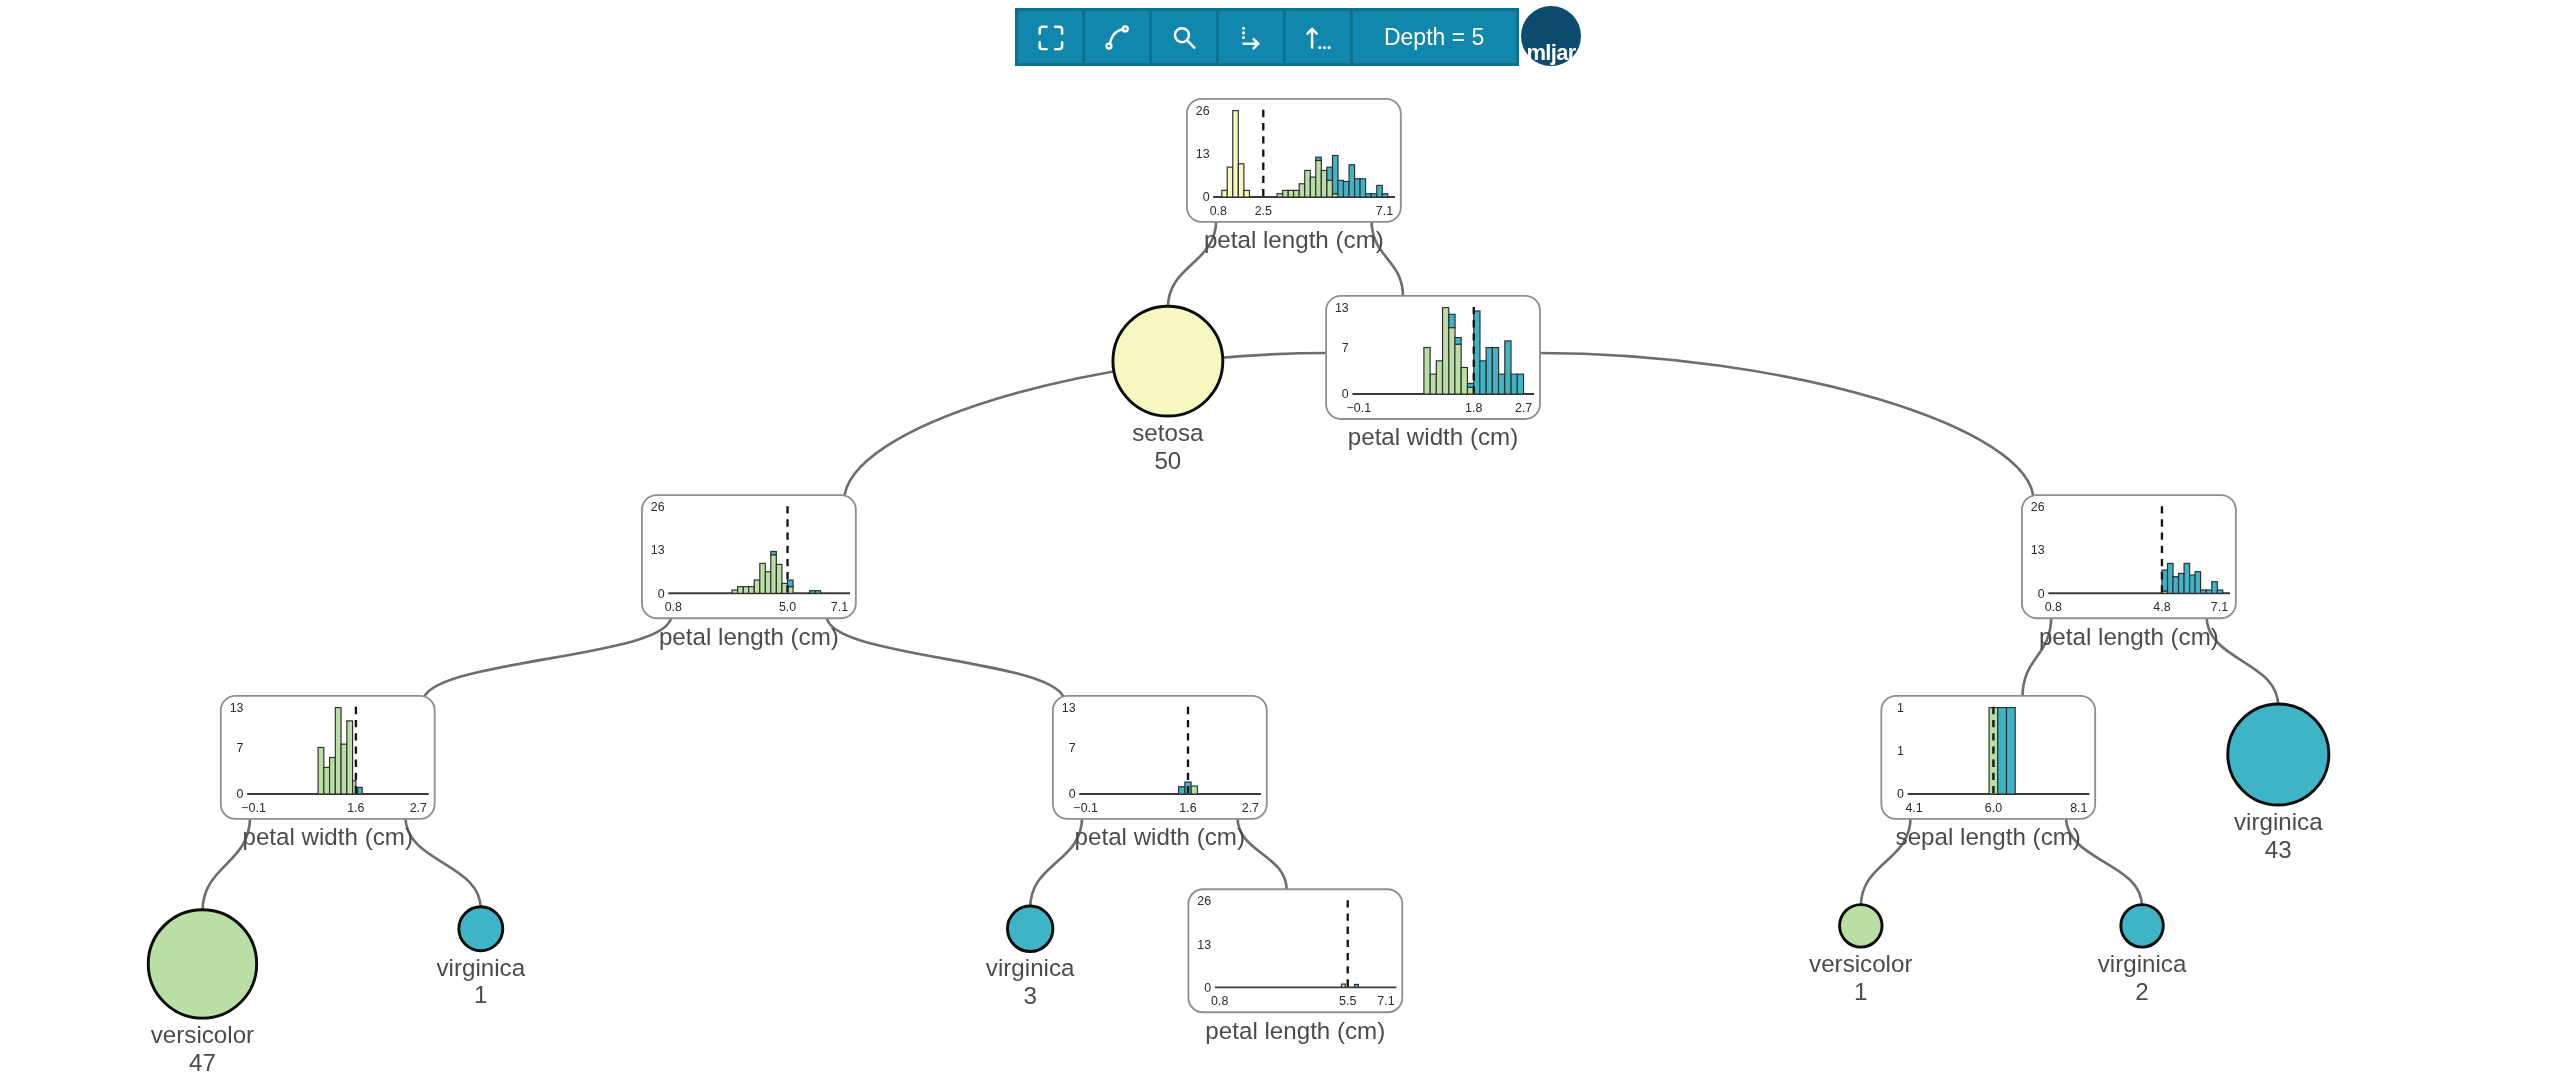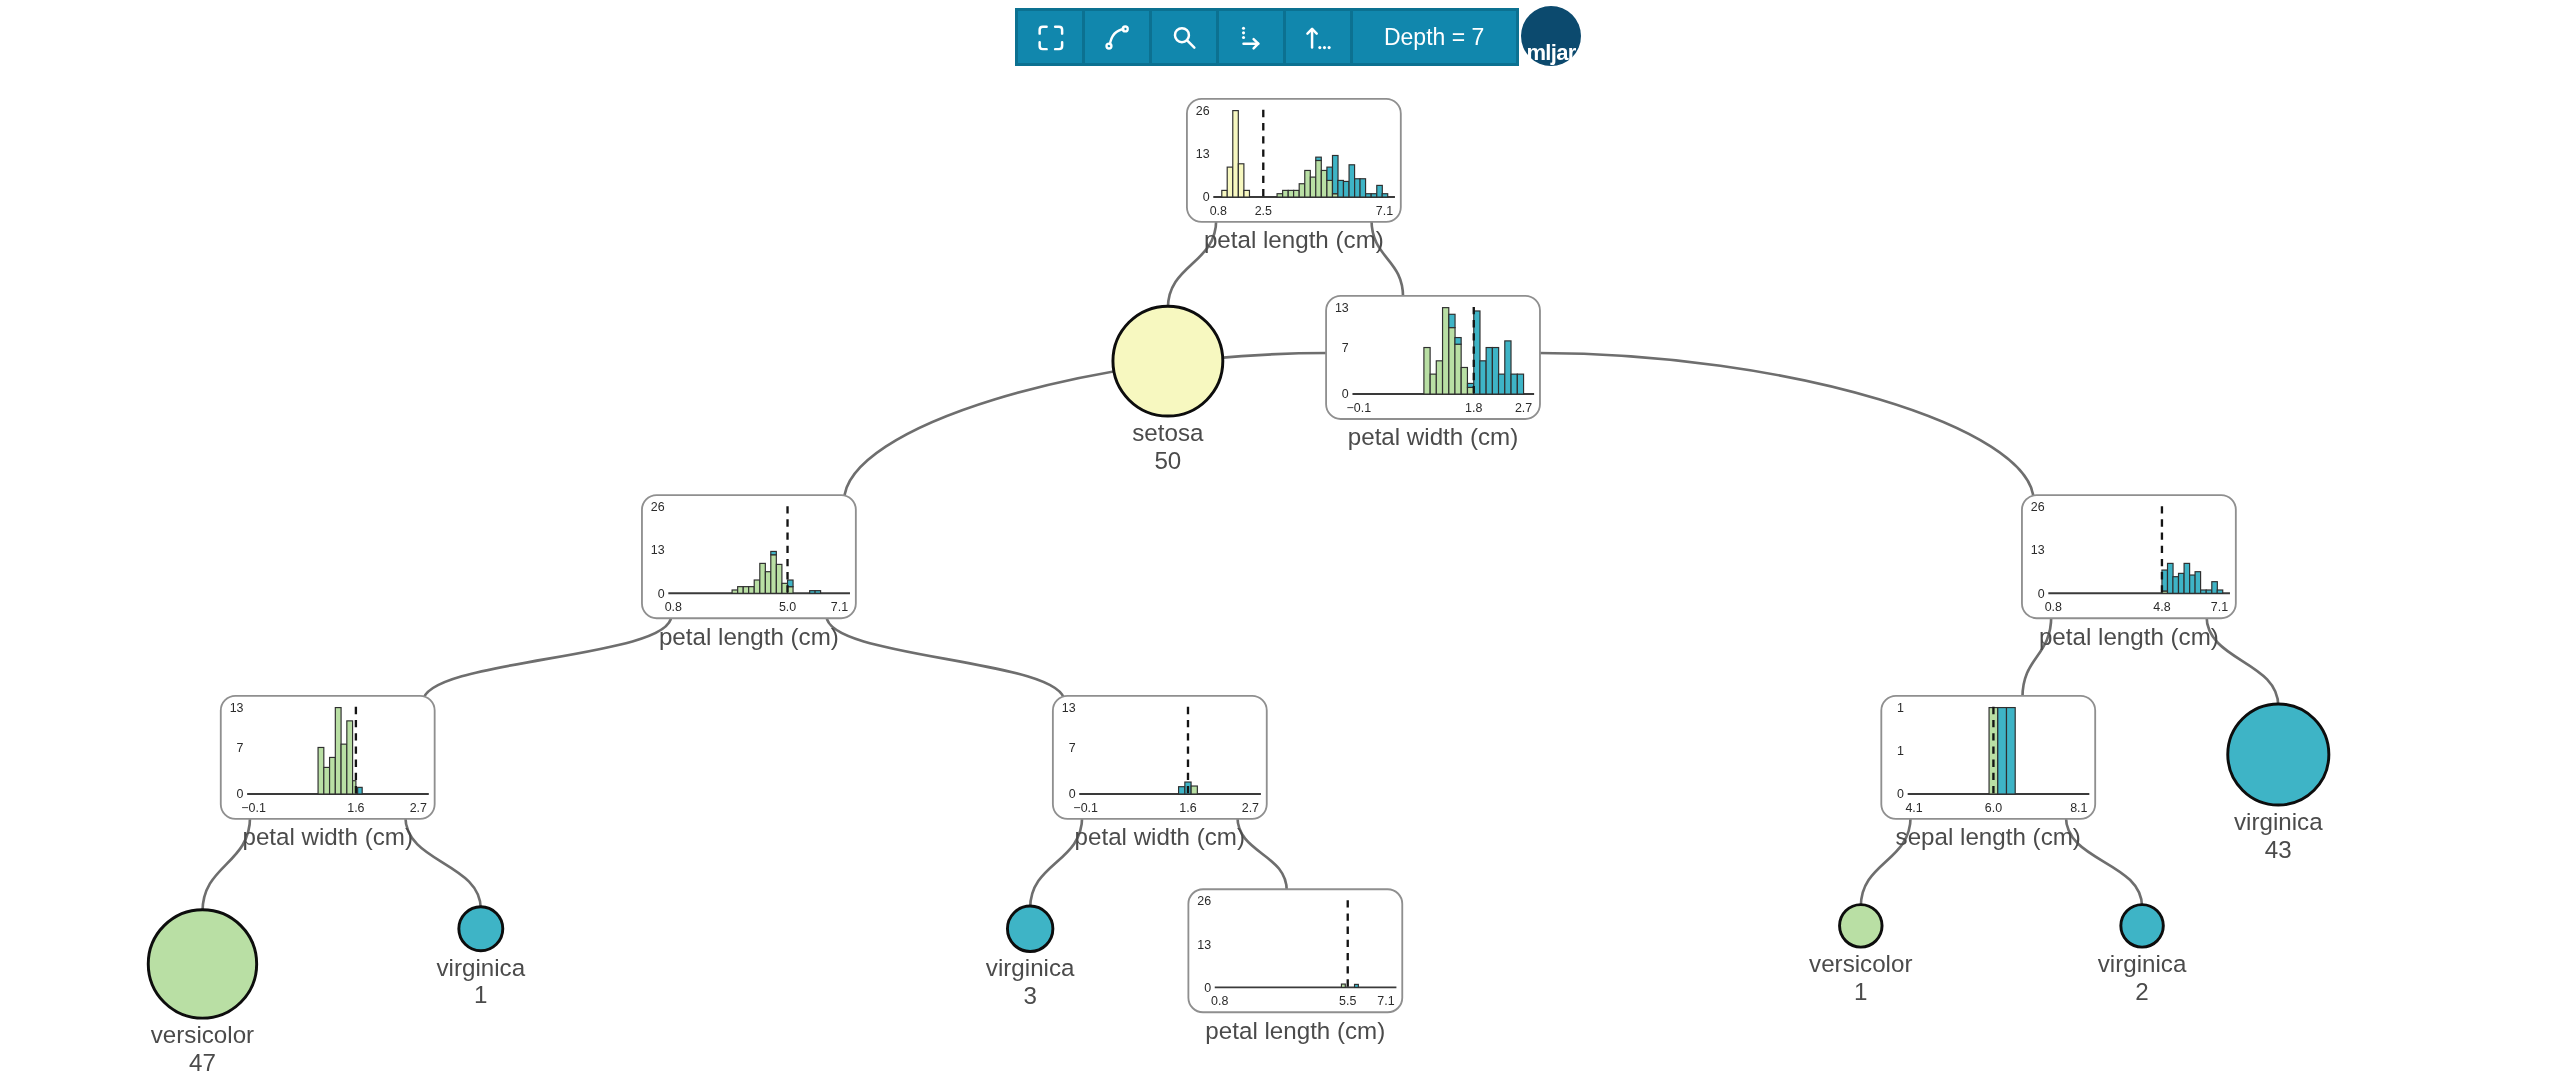--- a/index.html
+++ b/index.html
@@ -310,21 +310,21 @@
           <path d="M7,15 l6,-6 l6,6"></path>
         </g>
         <g fill="#ffffff" stroke="none">
           <circle cx="23" cy="33" r="2"></circle>
             <circle cx="29" cy="33" r="2"></circle>
             <circle cx="35" cy="33" r="2"></circle>
         </g>
       </svg>
     </button>
     <div class="tb-depth">
-      <span>Depth = 7</span>
+      <span>Depth = 5</span>
     </div>
   </div>
 
   <div class="logo">
     <span>mljar</span>
   </div>
 </div>
 
 
 </body></html>

